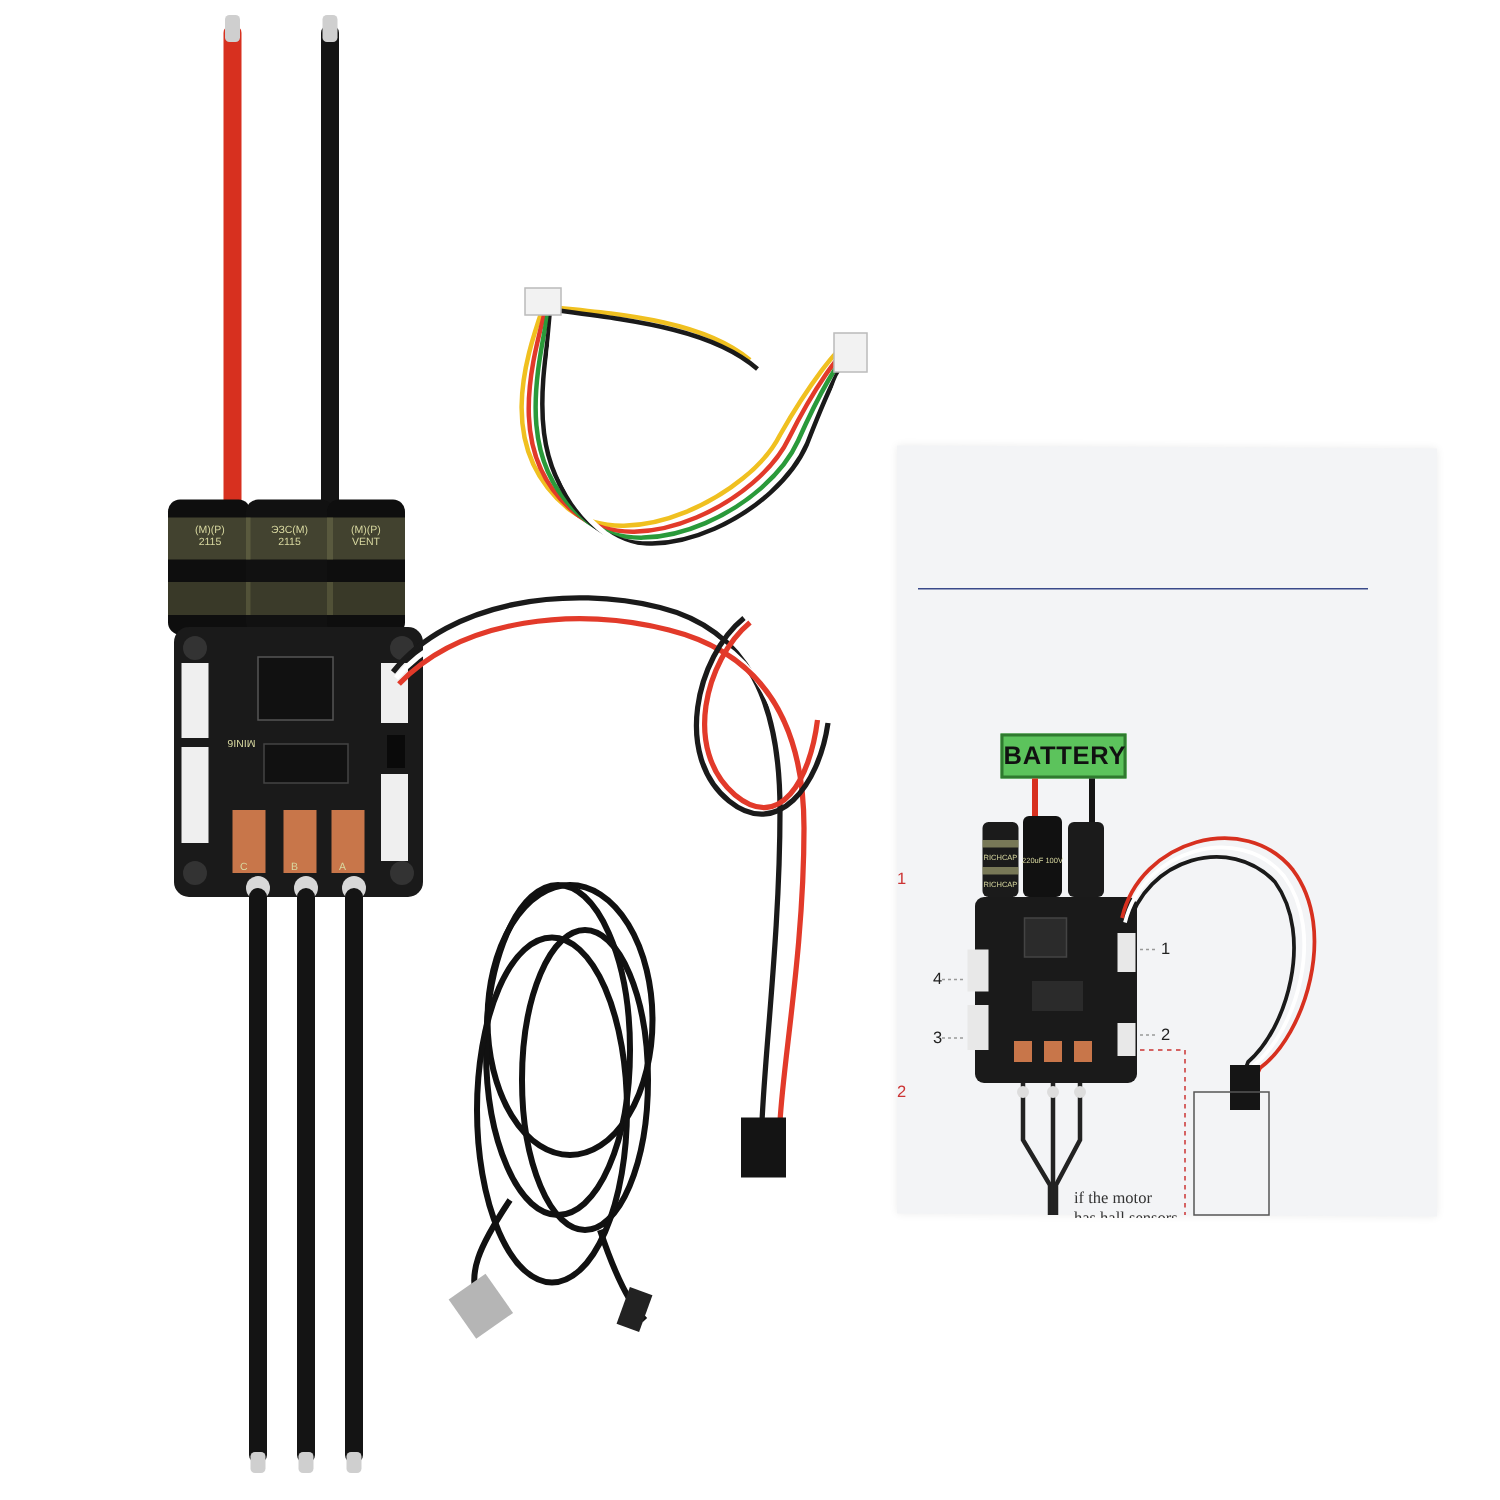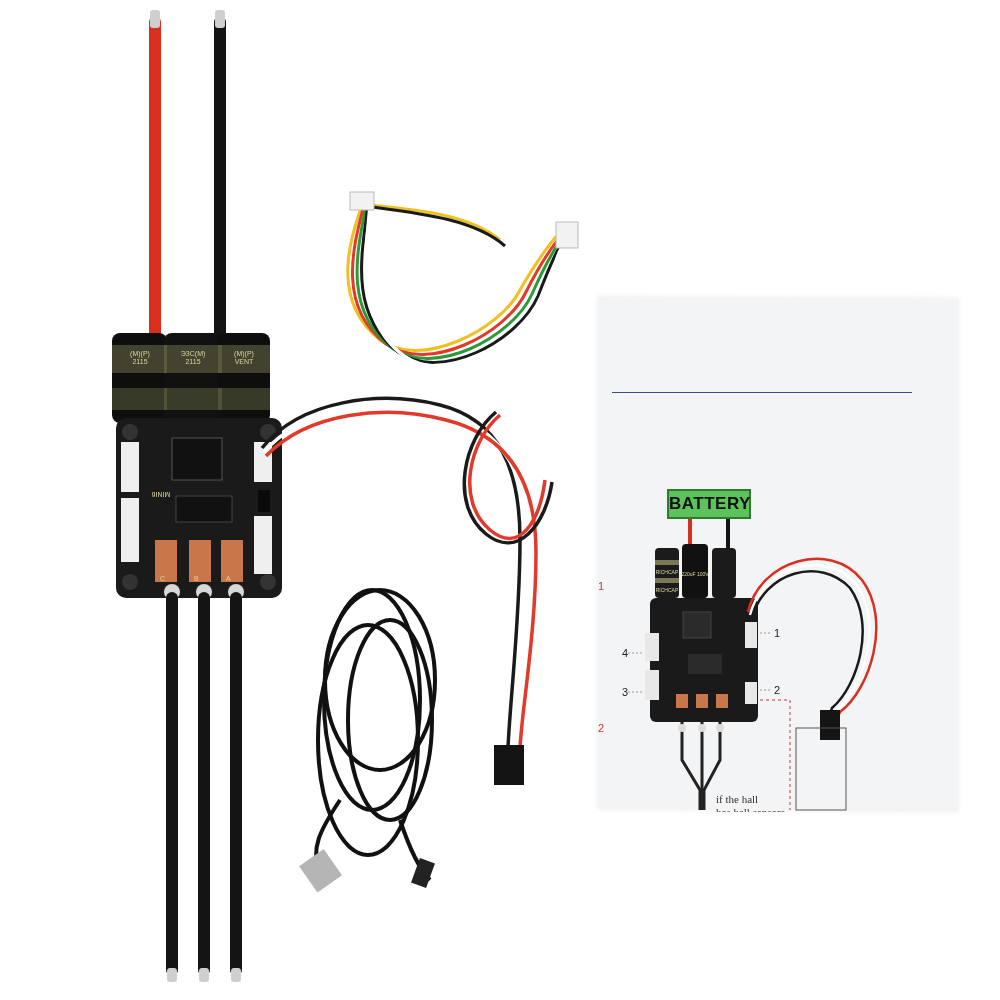--- a/index.html
+++ b/index.html
@@ -158,14 +158,14 @@
 <div class="abs cap-text" style="left:655px;top:568px;width:24px;font-size:5px;">RICHCAP</div>
 <div class="abs cap-text" style="left:655px;top:586px;width:24px;font-size:5px;">RICHCAP</div>
 <div class="abs cap-text" style="left:680px;top:570px;width:30px;font-size:5px;">220uF 100V</div>
 
 <div class="abs manual-num" style="left:622px;top:647px;">4</div>
 <div class="abs manual-num" style="left:622px;top:686px;">3</div>
 <div class="abs manual-num-red" style="left:598px;top:722px;">2</div>
 <div class="abs manual-num" style="left:774px;top:627px;">1</div>
 <div class="abs manual-num" style="left:774px;top:684px;">2</div>
 <div class="abs manual-num-red" style="left:598px;top:580px;">1</div>
-<div class="abs manual-caption" style="left:716px;top:793px;">if the hall</div>
+<div class="abs manual-caption" style="left:716px;top:793px;">if the motor</div>
 <div class="abs manual-caption" style="left:716px;top:806px;height:6px;overflow:hidden;">has hall sensors</div>
 
 </body></html>

